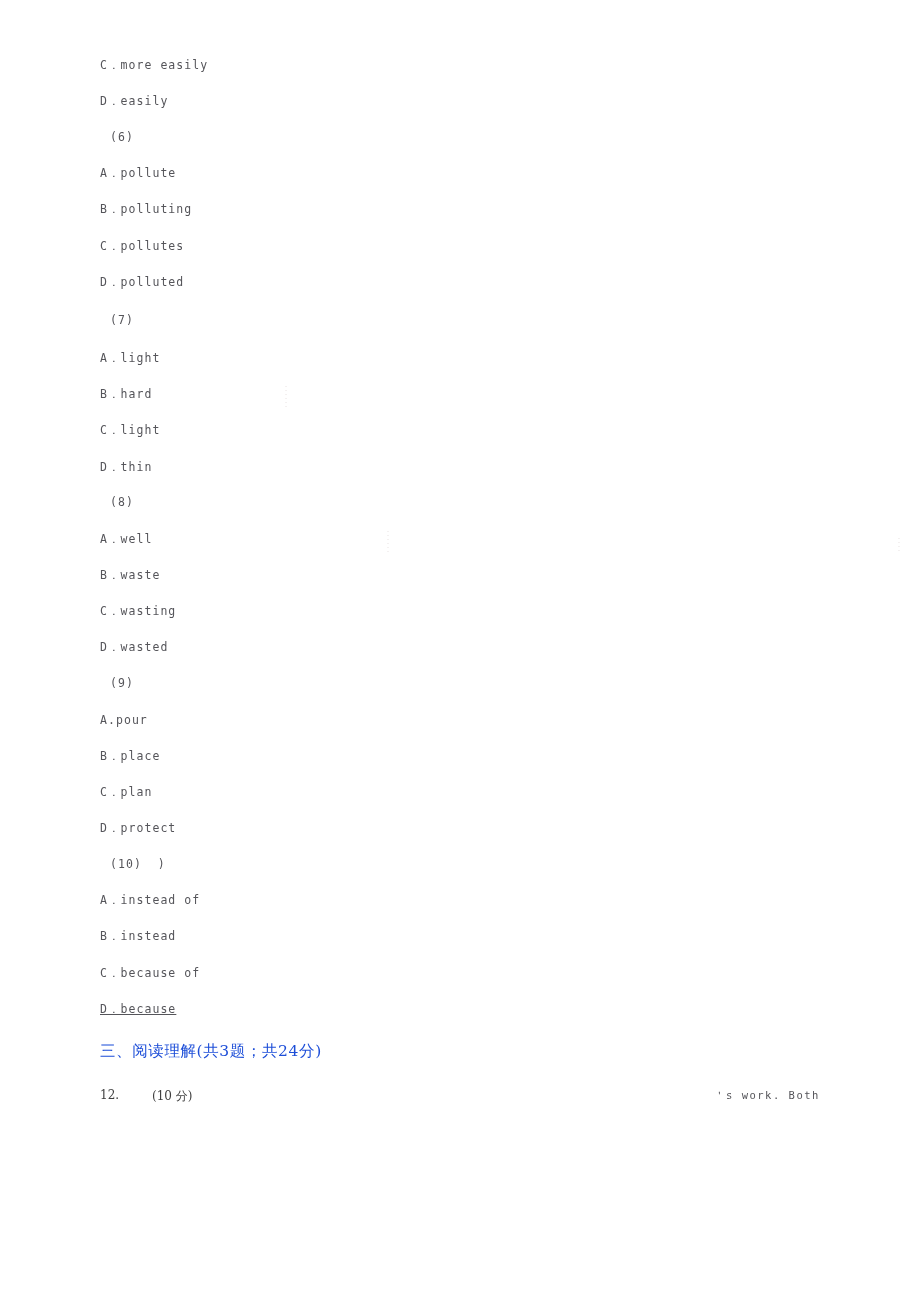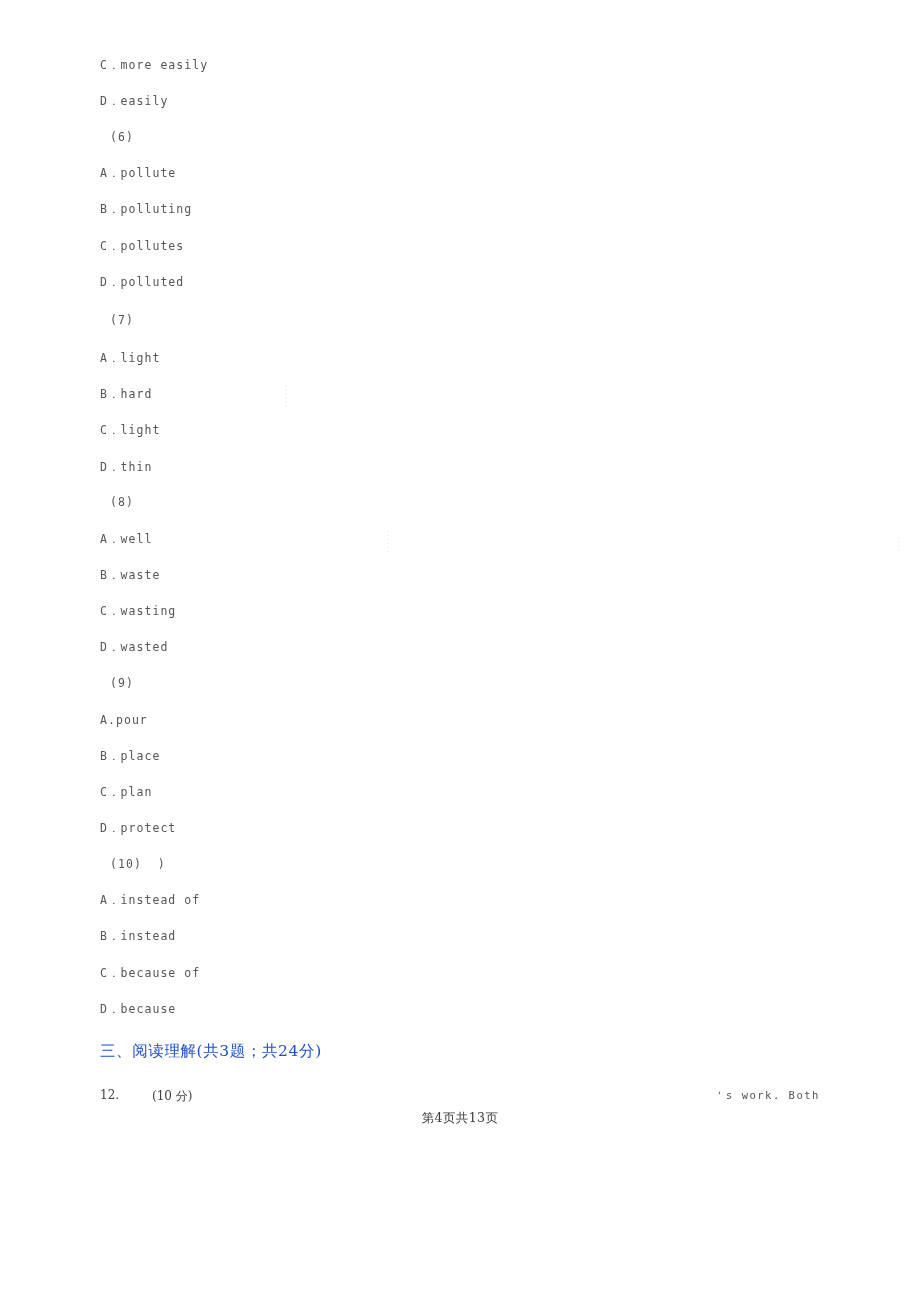--- a/index.html
+++ b/index.html
@@ -153,29 +153,28 @@
   <div class="line qnum" style="left:110px; top:678px;">(9)</div>
   <div class="line opt" style="left:100px; top:715px;">A.pour</div>
   <div class="line opt" style="left:100px; top:751px;">B．place</div>
   <div class="line opt" style="left:100px; top:787px;">C．plan</div>
   <div class="line opt" style="left:100px; top:823px;">D．protect</div>
 
   <div class="line qnum" style="left:110px; top:859px;">(10)  )</div>
   <div class="line opt" style="left:100px; top:895px;text-align:center;">A．instead of</div>
   <div class="line opt" style="left:100px; top:931px;">B．instead</div>
   <div class="line opt" style="left:100px; top:968px;">C．because of</div>
-  <div class="line opt" style="left:100px; top:1004px;">D．because</div>
+  <div class="line opt" style="left:100px; top:1004px;text-decoration:underline;">D．because</div>
 
   <div class="line section-heading" style="left:100px; top:1044px;">三、阅读理解(共3题；共24分)</div>
 
   <div class="item-row" style="top:1088px;">
     <span class="idx">12.</span>
     <span class="marks">(10 分)</span>
     <span class="passage-b">＇s work. Both</span>
   </div>
 
-  <div class="footer">第4页共13页</div>
 
   <div class="artifact" style="left:285px; top:386px; height:22px;"></div>
   <div class="artifact" style="left:387px; top:531px; height:22px;"></div>
   <div class="artifact" style="left:898px; top:538px; height:16px;"></div>
 
 </div>
 
 </body></html>

